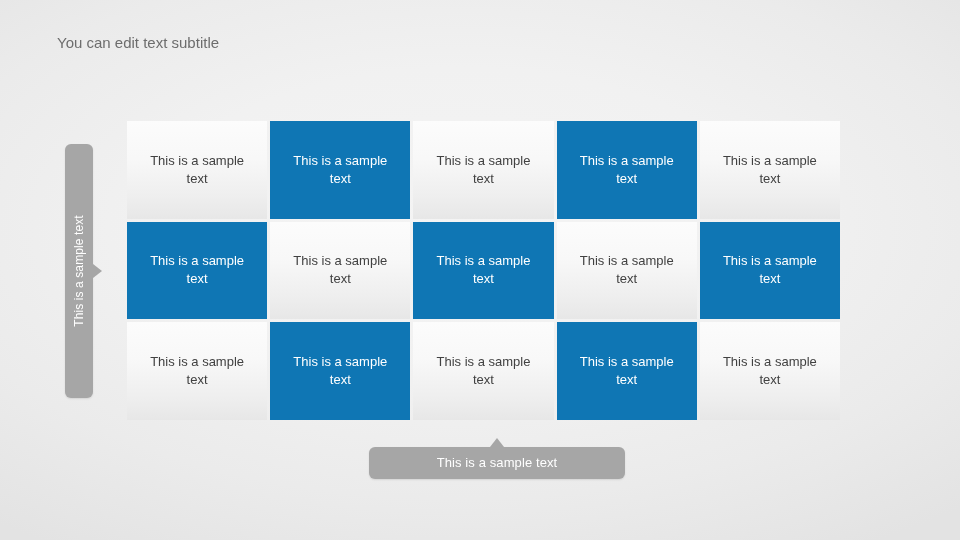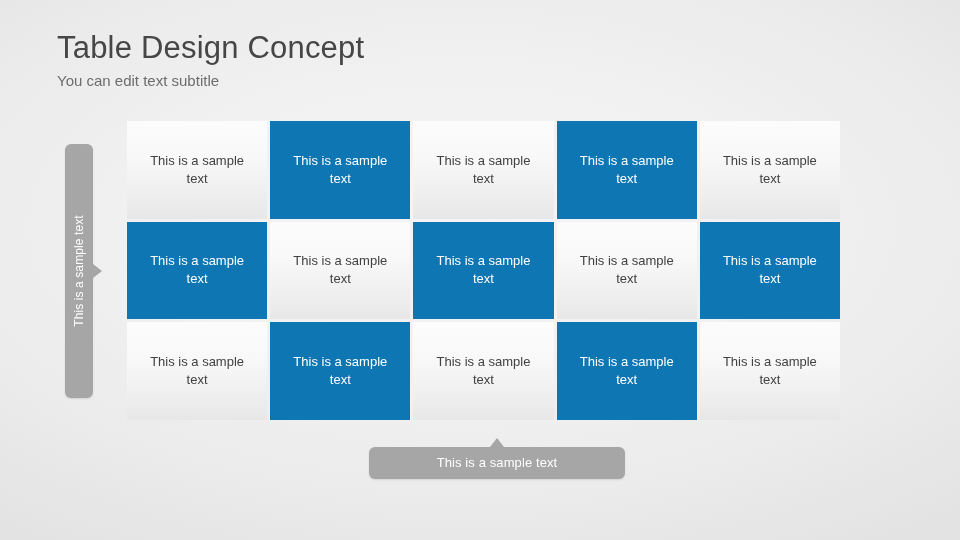--- a/index.html
+++ b/index.html
@@ -155,21 +155,20 @@
     border-right: 7px solid transparent;
     border-bottom: 9px solid #a6a6a6;
   }
 </style>
 </head>
 <body>
 
 <div id="slide">
 
   <div id="title-block">
-    <h1 id="page-title">Table Design Concept</h1>
     <p id="page-subtitle">You can edit text subtitle</p>
   </div>
 
   <div id="row-header">
     <span id="row-header-label">This is a sample text</span>
     <span id="row-header-arrow"></span>
   </div>
 
   <div id="table-grid">
       <div class="cell light">

